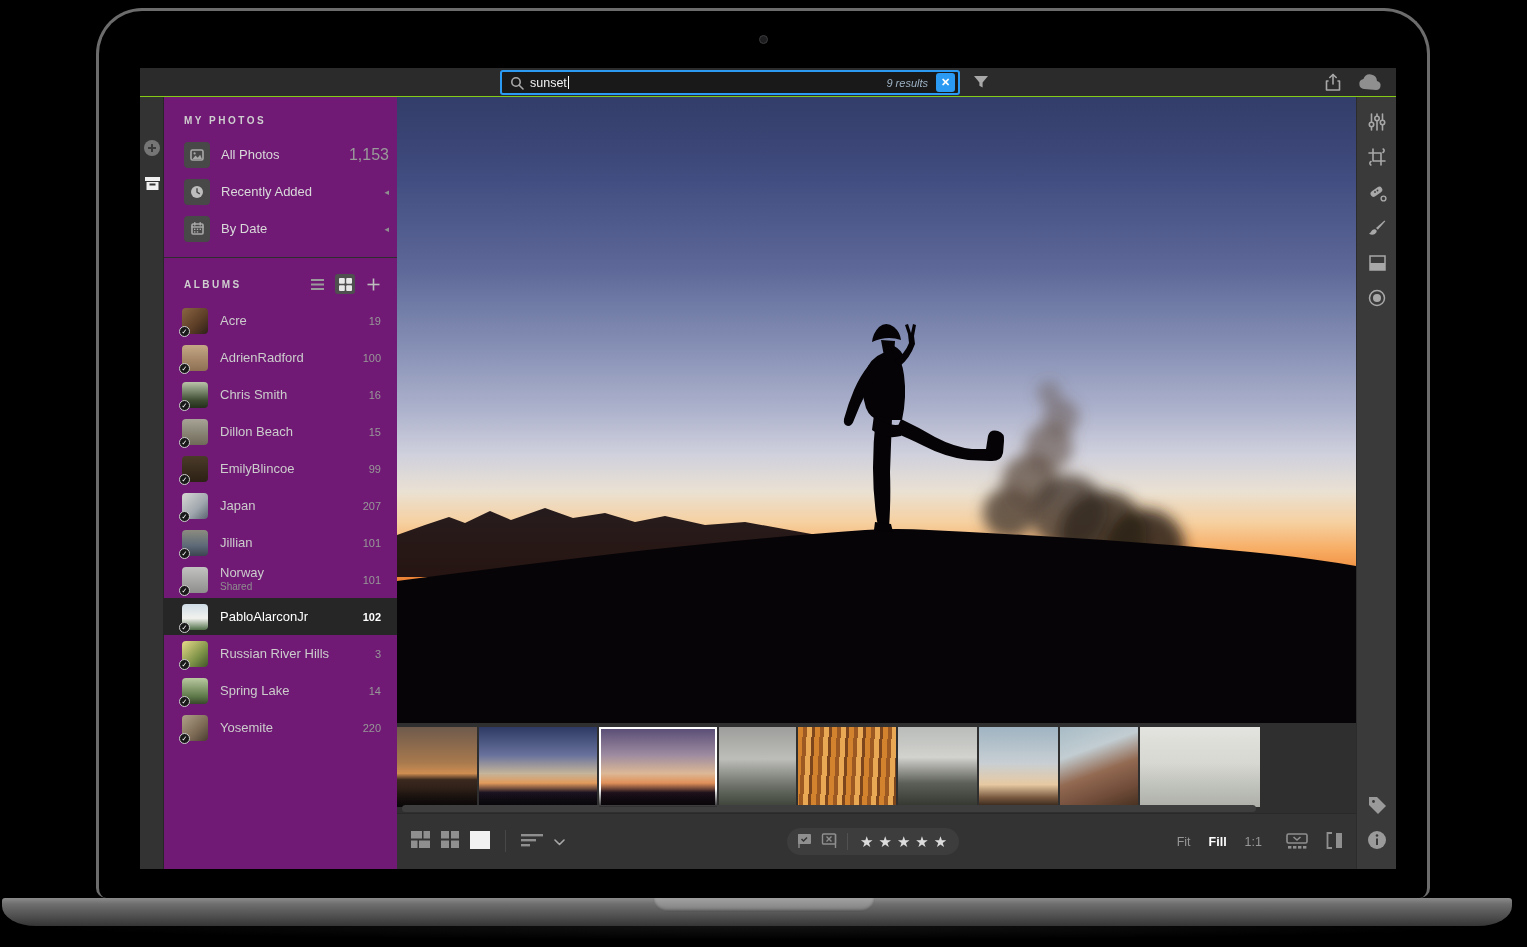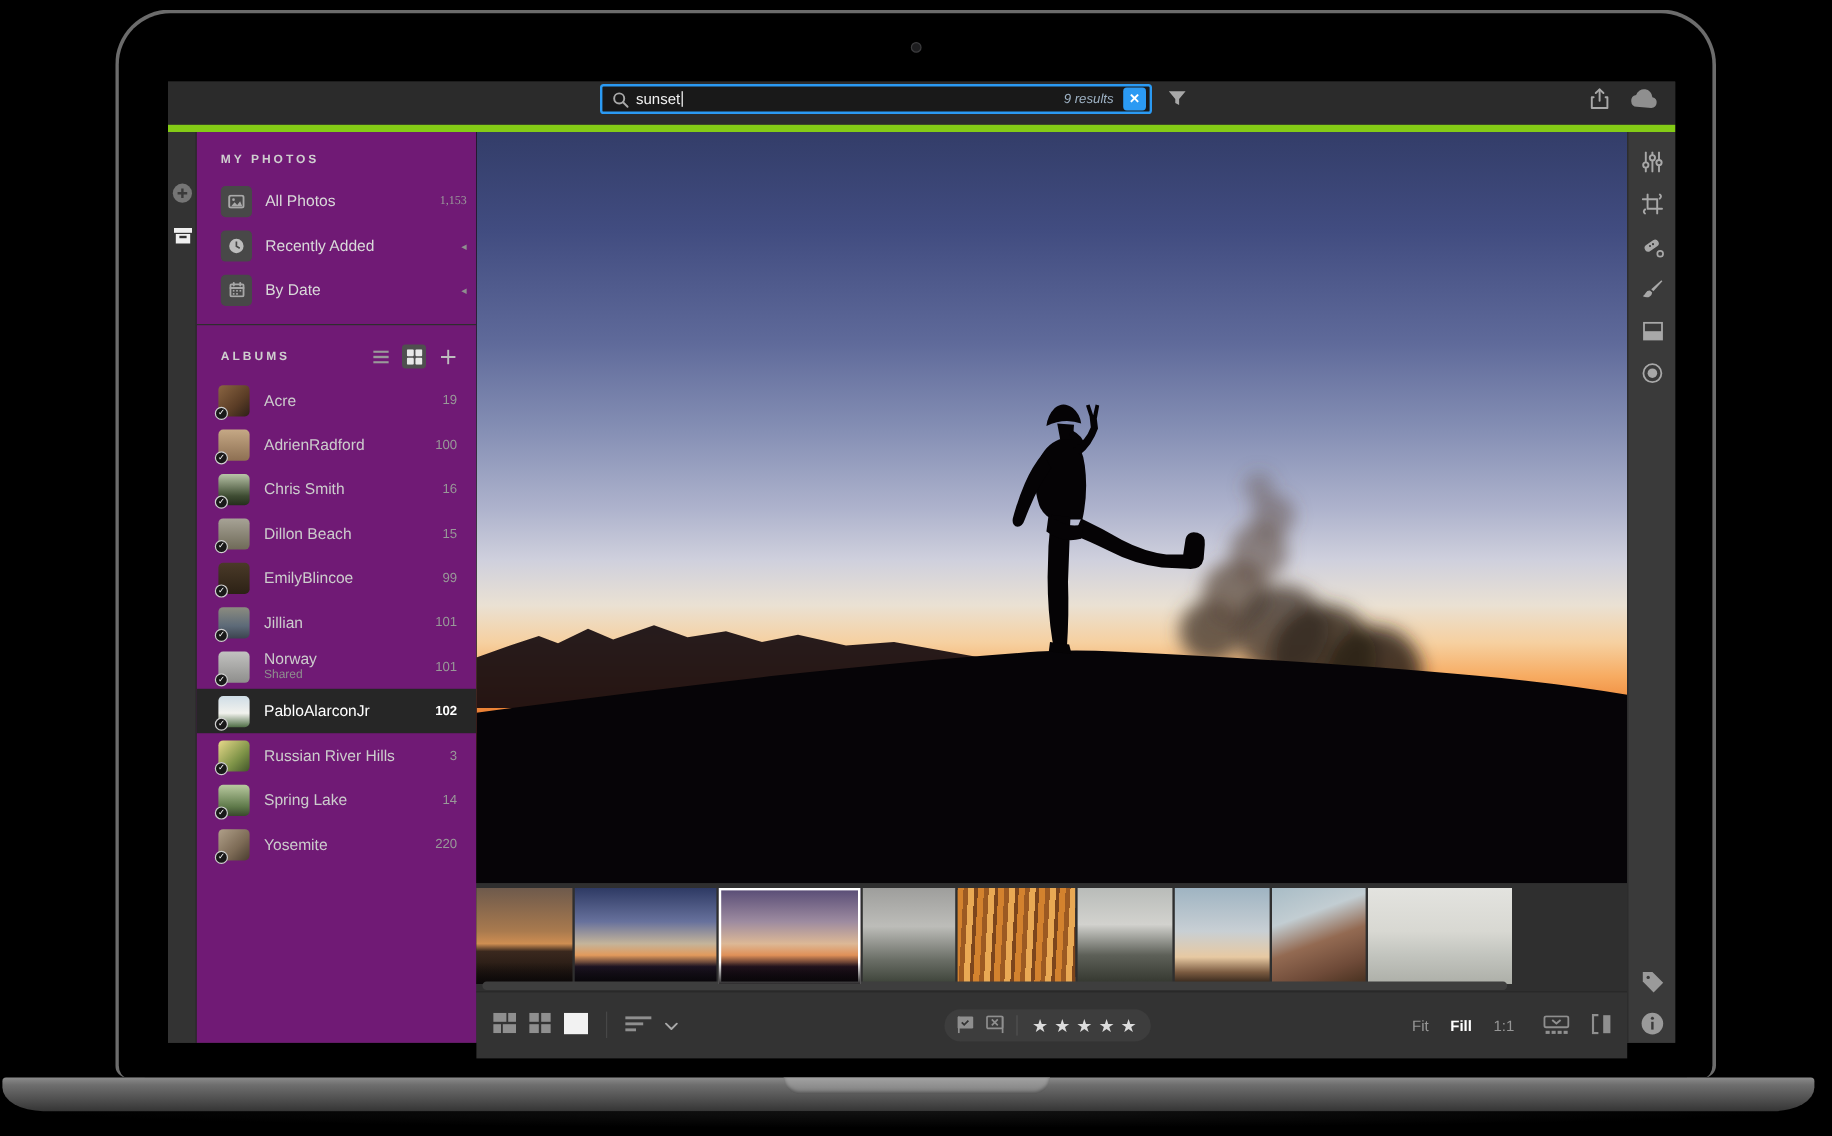--- a/index.html
+++ b/index.html
@@ -19,21 +19,21 @@
                 background:linear-gradient(180deg,#a2a2a2,#7c7c7c);
                 border-radius:0 0 16px 16px; box-shadow:inset 0 -2px 3px rgba(0,0,0,.35); }
   .base-shadow { position:absolute; left:30px; top:926px; width:1460px; height:14px;
                  background:radial-gradient(ellipse at center top, rgba(20,20,20,.9), rgba(0,0,0,0) 70%); }
 
   
   .screen { position:absolute; left:140px; top:68px; width:1256px; height:801px;
             background:#323232; display:flex; flex-direction:column; font-size:13px; color:#d6d6d6; }
 
   
-  .topbar { height:42px; background:#2b2b2b; position:relative; flex:none; border-bottom:6px solid #84cc16; }
+  .topbar { height:29px; background:#2b2b2b; position:relative; flex:none; border-bottom:1px solid #84cc16; }
   .searchbox { position:absolute; left:360px; top:2px; width:460px; height:25px; background:#191919;
                border:2px solid #2b9af3; border-radius:3px; display:flex; align-items:center; padding:0 3px 0 8px; }
   .searchbox .query { color:#f0f0f0; font-size:12.5px; margin-left:6px; }
   .caret { display:inline-block; width:1px; height:13px; background:#fff; margin-left:1px; vertical-align:middle; }
   .results { margin-left:auto; font-style:italic; font-size:11px; color:#9eb2c4; margin-right:8px; }
   .clear-btn { width:19px; height:19px; background:#2b9af3; border-radius:3px; display:flex;
                align-items:center; justify-content:center; color:#fff; font-size:11px; font-weight:bold; cursor:pointer; }
   .funnel { position:absolute; left:832px; top:5px; }
   .top-right-icons { position:absolute; right:14px; top:5px; display:flex; gap:16px; }
 
@@ -45,21 +45,21 @@
   .rail-add { position:absolute; left:3px; top:42px; }
   .rail-archive { position:absolute; left:4px; top:79px; }
 
   
   .sidebar { width:233px; background:#701a75; flex:none; position:relative; overflow:hidden; }
   .section-title { font-size:10px; font-weight:bold; letter-spacing:2.5px; color:#cfcfcf; padding:18px 0 10px 20px; }
   .srow { height:37px; display:flex; align-items:center; padding:0 8px 0 20px; cursor:pointer; }
   .srow .iconbox { width:26px; height:26px; background:#484848; border-radius:4px; display:flex;
                    align-items:center; justify-content:center; flex:none; }
   .srow .lbl { margin-left:11px; color:#d9d9d9; font-size:13px; white-space:nowrap; }
-  .srow .cnt { margin-left:auto; color:#9a9a9a; font-size:10px;font-family:Liberation Serif, serif; }
+  .srow .cnt { margin-left:auto; color:#9a9a9a; font-size:16px; }
   .srow .tri { margin-left:auto; color:#8f8f8f; font-size:9px; }
   .sb-divider { height:1px; background:#2e2e2e; margin:10px 0 0 0; }
   .albums-head { display:flex; align-items:center; padding:16px 14px 8px 20px; }
   .albums-head .section-title { padding:0; }
   .albums-head .tools { margin-left:auto; display:flex; align-items:center; gap:8px; }
   .albums-head .toolbtn { width:20px; height:20px; display:flex; align-items:center; justify-content:center;
                           border-radius:3px; cursor:pointer; }
   .toolbtn.active { background:#4f4f4f; }
   .arow { height:37px; display:flex; align-items:center; padding:0 16px 0 18px; cursor:pointer; position:relative; }
   .arow.selected { background:#262626; }
@@ -297,20 +297,27 @@
           </div>
         <span class="albl">Dillon Beach</span>
         <span class="acnt">15</span>
       </div>
       <div class="arow">
         <div class="athumb at-4">
             <div class="chk">✓</div>
           </div>
         <span class="albl">EmilyBlincoe</span>
         <span class="acnt">99</span>
+      </div>
+      <div class="arow">
+        <div class="athumb at-5">
+            <div class="chk">✓</div>
+          </div>
+        <span class="albl">Japan</span>
+        <span class="acnt">207</span>
       </div>
       <div class="arow">
         <div class="athumb at-6">
             <div class="chk">✓</div>
           </div>
         <span class="albl">Jillian</span>
         <span class="acnt">101</span>
       </div>
       <div class="arow">
         <div class="athumb at-7">

